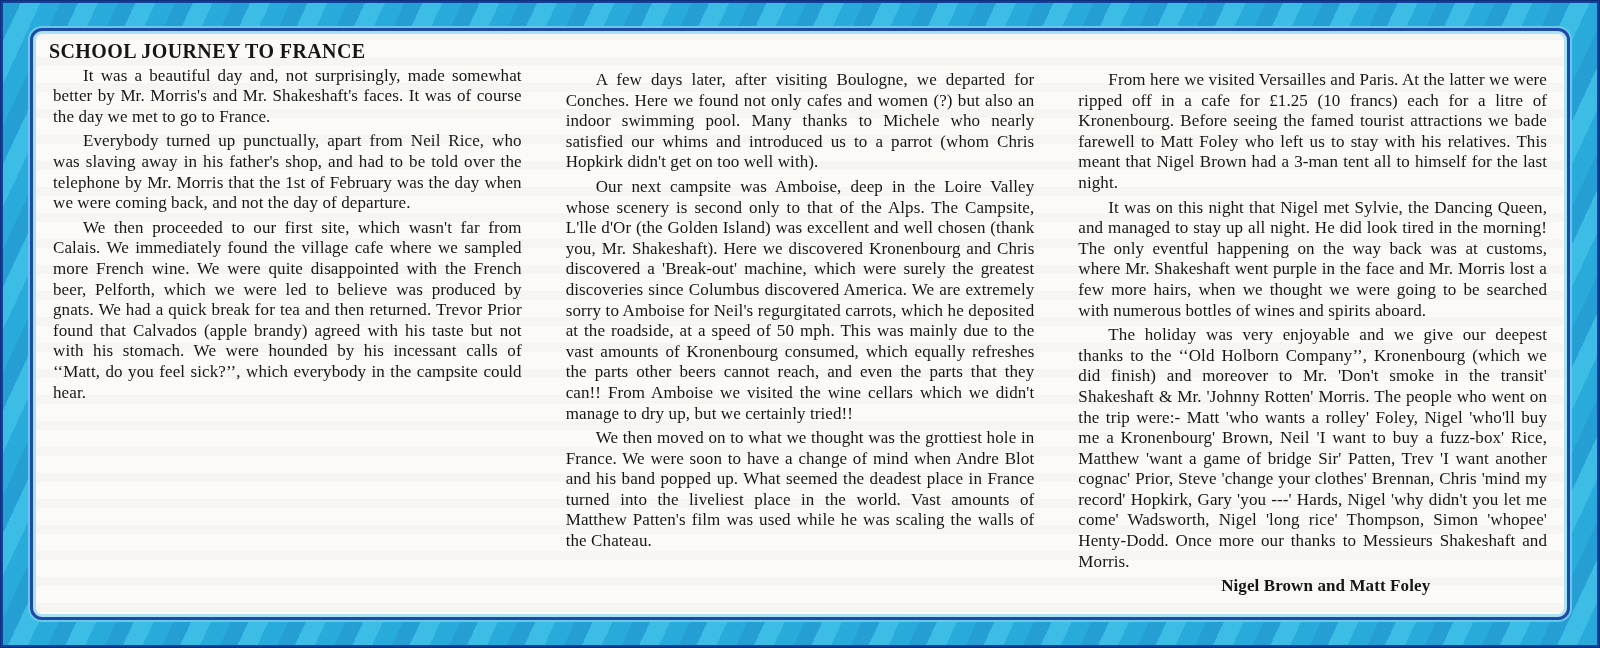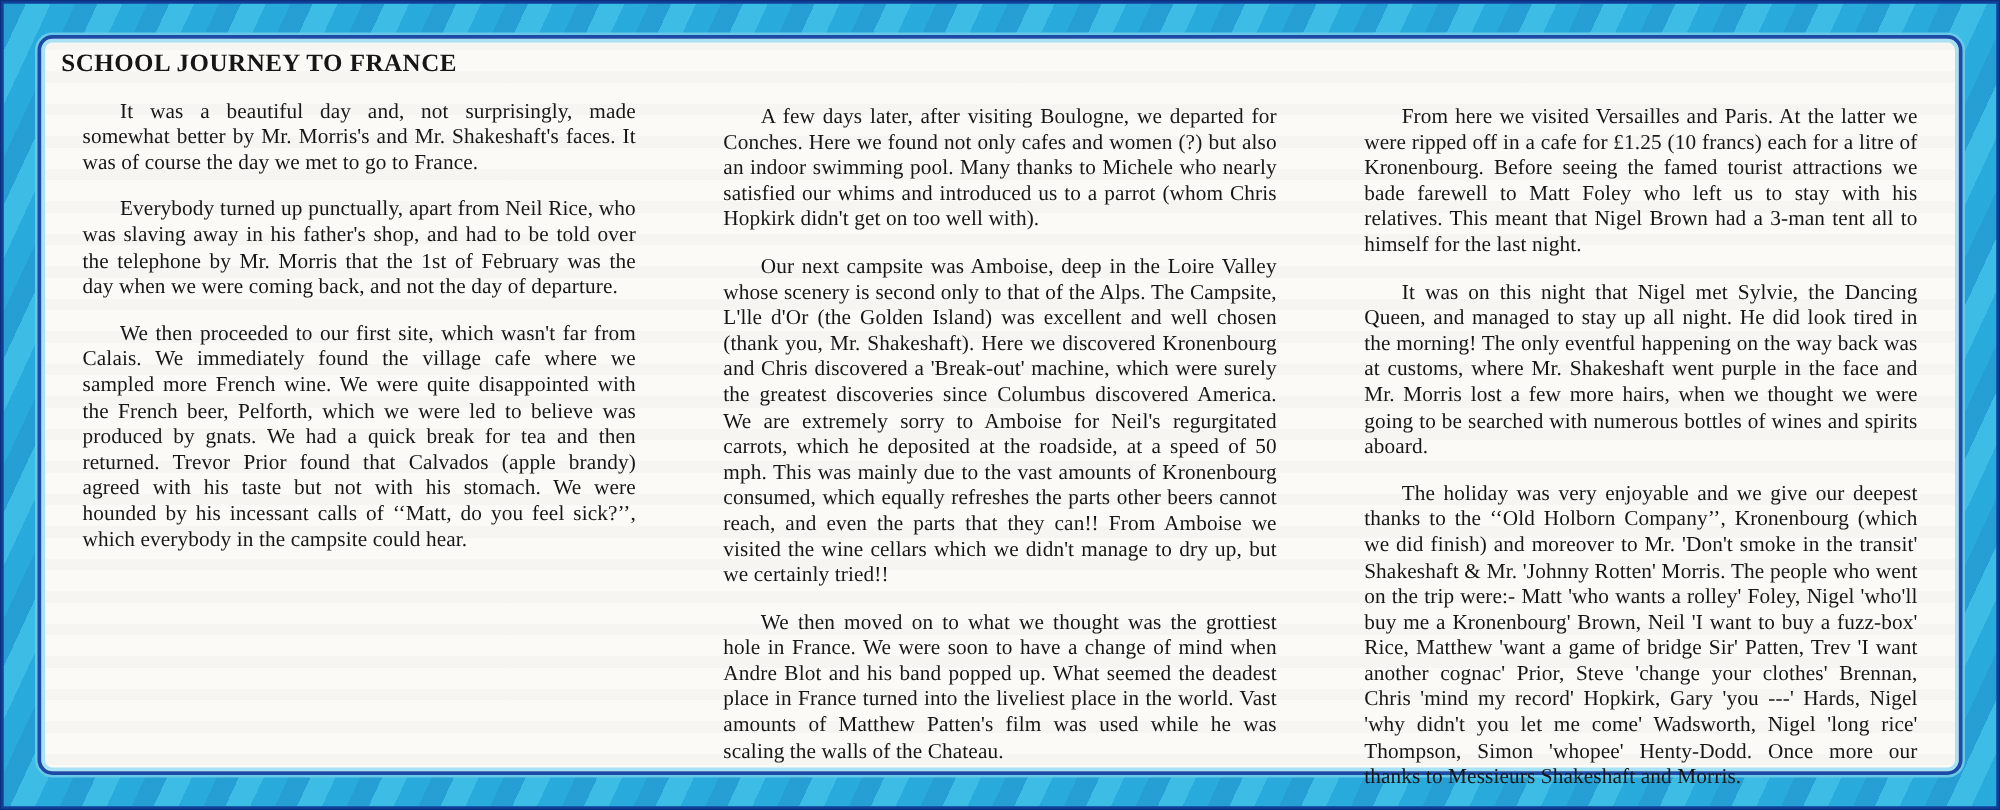--- a/index.html
+++ b/index.html
@@ -59,21 +59,21 @@
   }
   .col.offset{padding-top:25px;}
   .article-title{
     font-size:20px;
     font-weight:bold;
     letter-spacing:.4px;
     margin:0 0 3px 0;
     text-align:left;
   }
   .col p{
-    margin:17px;
+    margin:4px;
     text-indent:30px;
   }
   .byline{
     font-weight:bold;
     text-align:center;
     text-indent:0;
     margin-top:4px;
     padding-right:4px;
   }
 </style>

